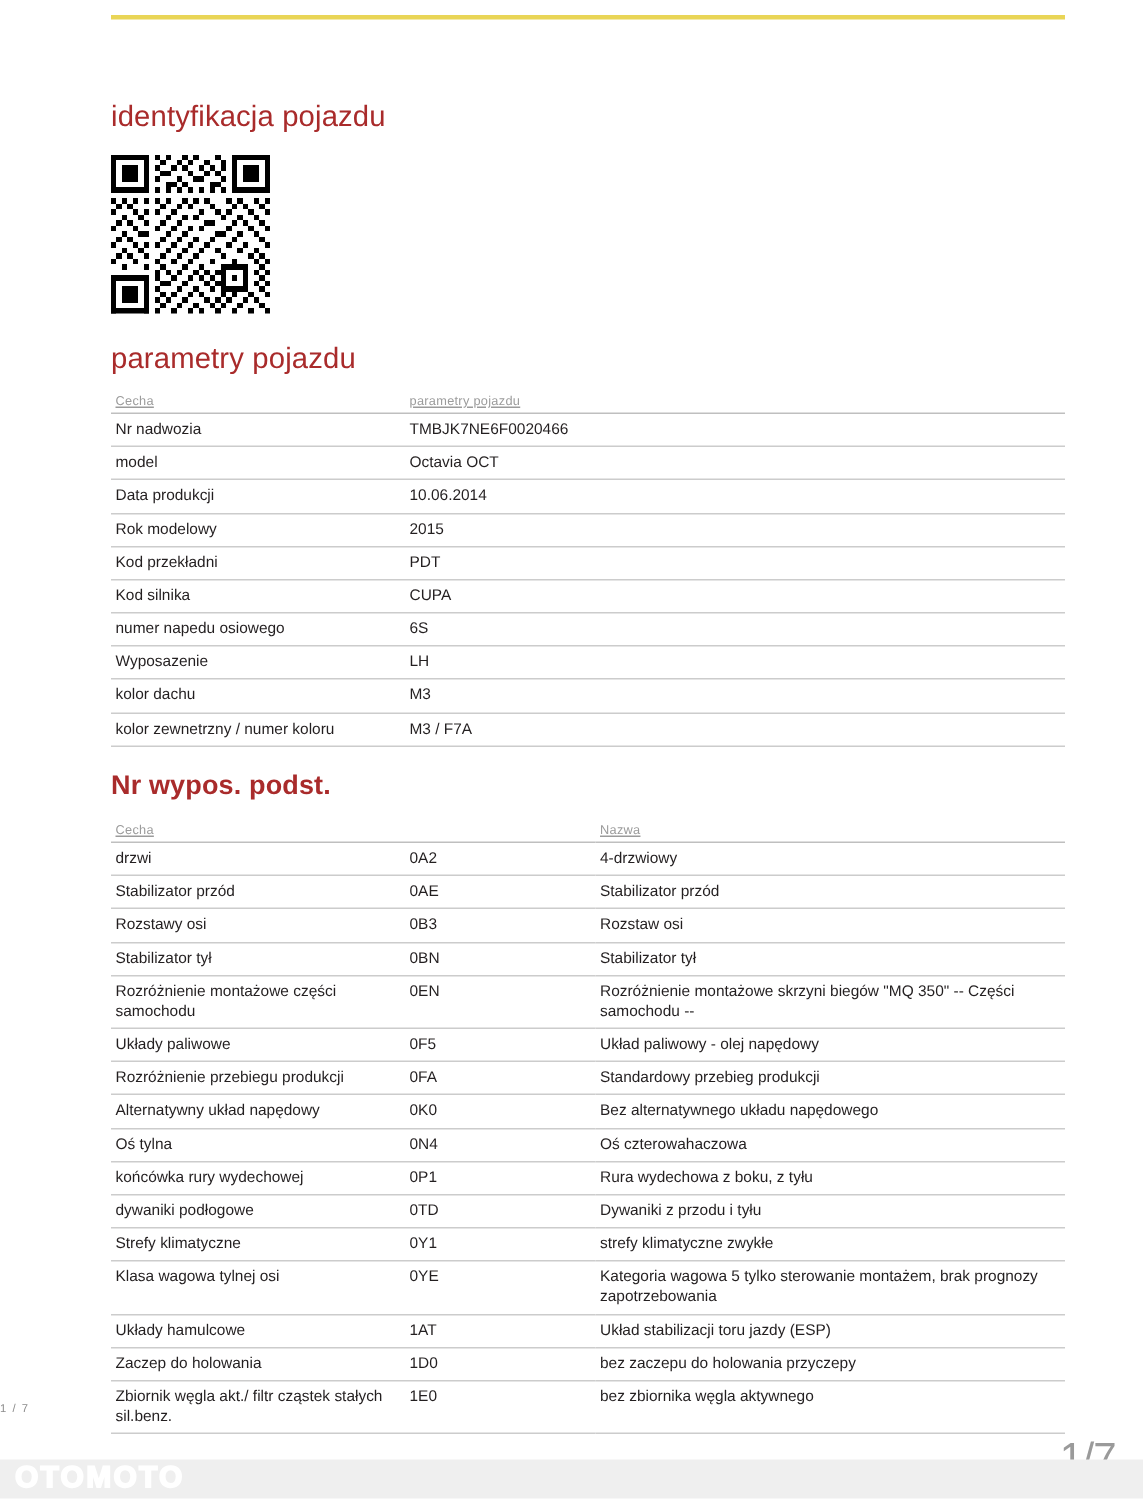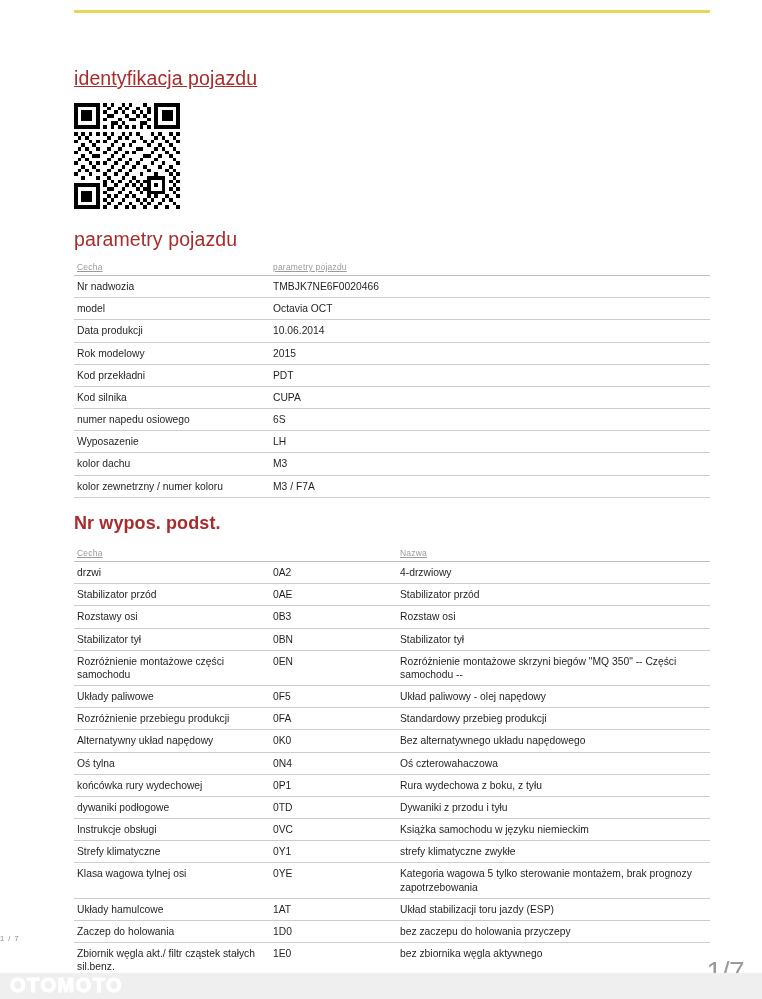--- a/index.html
+++ b/index.html
@@ -28,21 +28,21 @@
 
   
   .section-title {
     color: #a92b2b;
     font-size: 19.5px;
     font-weight: 400;
     letter-spacing: 0.1px;
     line-height: 1.1;
     margin: 0;
   }
-  #heading-identyfikacja { position: absolute; left: 74px; top: 68px; text-decoration: underline; }
+  #heading-identyfikacja { position: absolute; left: 74px; top: 68px; }
   #heading-parametry     { position: absolute; left: 74px; top: 229px; }
   #heading-wypos         { position: absolute; left: 74px; top: 514px; font-weight: 700; font-size: 18px; }
 
   
   .qr-wrap {
     position: absolute;
     left: 74px;
     top: 103px;
     width: 106px;
     height: 106px;
@@ -507,25 +507,20 @@
         <td>końcówka rury wydechowej</td>
         <td>0P1</td>
         <td>Rura wydechowa z boku, z tyłu</td>
       </tr>
       <tr>
         <td>dywaniki podłogowe</td>
         <td>0TD</td>
         <td>Dywaniki z przodu i tyłu</td>
       </tr>
       <tr>
-        <td>Instrukcje obsługi</td>
-        <td>0VC</td>
-        <td>Książka samochodu w języku niemieckim</td>
-      </tr>
-      <tr>
         <td>Strefy klimatyczne</td>
         <td>0Y1</td>
         <td>strefy klimatyczne zwykłe</td>
       </tr>
       <tr>
         <td>Klasa wagowa tylnej osi</td>
         <td>0YE</td>
         <td>Kategoria wagowa 5  tylko sterowanie montażem, brak prognozy zapotrzebowania</td>
       </tr>
       <tr>

